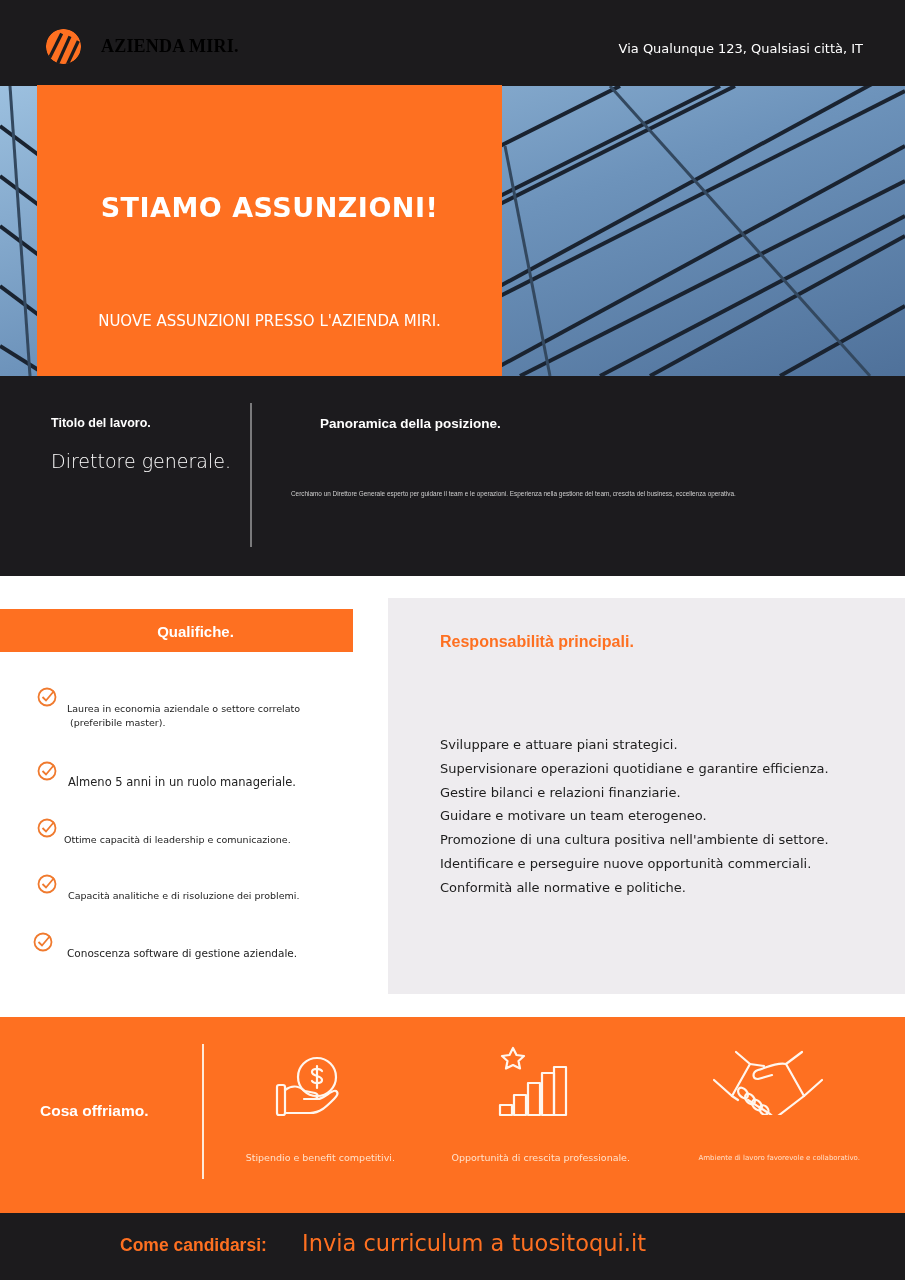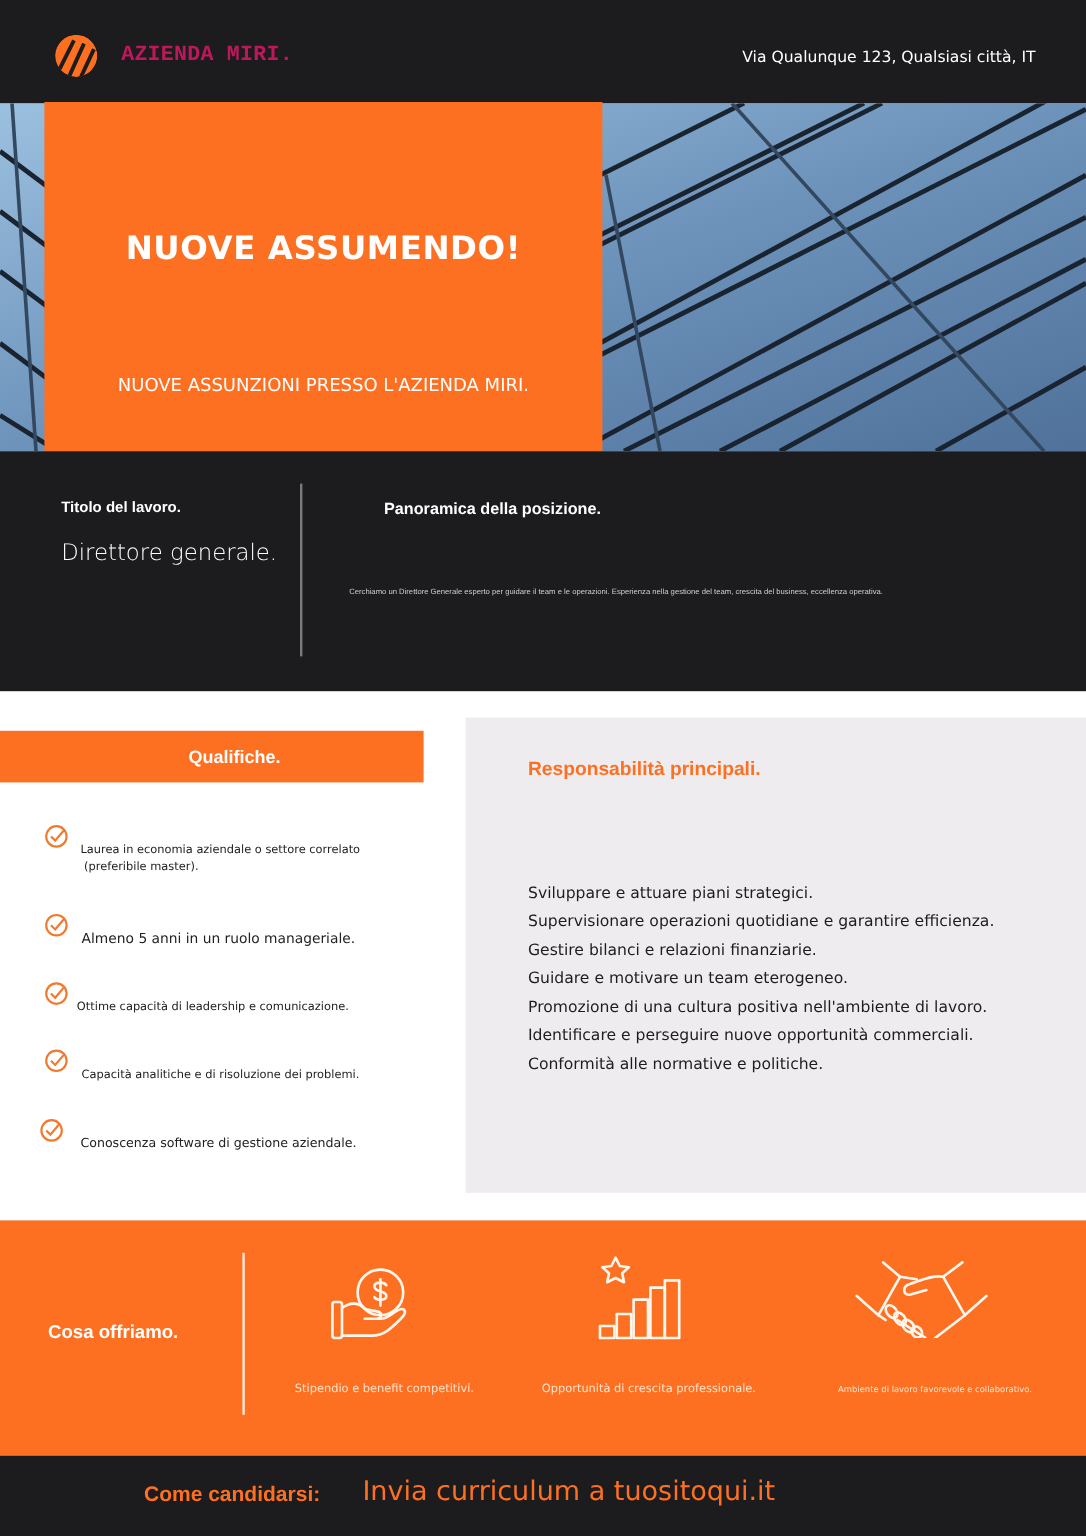--- a/index.html
+++ b/index.html
@@ -4,21 +4,21 @@
 <style>
   * { box-sizing: border-box; margin: 0; padding: 0; }
   html, body { width: 905px; height: 1280px; overflow: hidden; background: #ffffff; }
   body { font-family: "Liberation Sans", "DejaVu Sans", sans-serif; position: relative; }
 
   .abs { position: absolute; }
 
   
   .header { left: 0; top: 0; width: 905px; height: 86px; background: #1c1b1d; }
   .logo { left: 45px; top: 28px; width: 37px; height: 37px; }
-  .brand { left: 101px; top: 36px; color: #be185d; font-weight: bold; font-size: 18px; letter-spacing: 0.2px; font-family: Liberation Mono, monospace; }
+  .brand { left: 101px; top: 36px; color: #000000; font-weight: bold; font-size: 18px; letter-spacing: 0.2px; font-family: Liberation Serif, serif; }
   .address { right: 42px; top: 41px; color: #fff; font-size: 13px; font-family: "DejaVu Sans", sans-serif; }
 
   
   .hero { left: 0; top: 86px; width: 905px; height: 290px; background: #5d82a8; overflow: hidden; }
   .hero svg { position: absolute; left: 0; top: 0; }
   .hero-box { left: 37px; top: 85px; width: 465px; height: 291px; background: #fe7021; }
   .hero-title { left: 37px; top: 192px; width: 465px; text-align: center; color: #fff; font-weight: bold; font-size: 27px; letter-spacing: 0.5px; font-family: "DejaVu Sans", sans-serif; }
   .hero-sub { left: 37px; top: 312px; width: 465px; text-align: center; color: #fff; font-size: 15px; font-family: "DejaVu Sans", sans-serif; }
 
   
@@ -102,21 +102,21 @@
         <path d="M0 260 L40 285"></path>
     </g>
     <g stroke="#33485f" stroke-width="3" fill="none">
       <path d="M505 60 L550 290"></path>
       <path d="M610 0 L870 290"></path>
       <path d="M10 0 L30 290"></path>
     </g>
   </svg>
 </div>
 <div class="abs hero-box"></div>
-<div class="abs hero-title">NUOVE ASSUMENDO!</div>
+<div class="abs hero-title">STIAMO ASSUNZIONI!</div>
 <div class="abs hero-sub">NUOVE ASSUNZIONI PRESSO L'AZIENDA MIRI.</div>
 
 <div class="abs job"></div>
 <div class="abs job-label">Titolo del lavoro.</div>
 <div class="abs job-value">Direttore generale.</div>
 <div class="abs job-divider"></div>
 <div class="abs ov-label">Panoramica della posizione.</div>
 <div class="abs ov-text">Cerchiamo un Direttore Generale esperto per guidare il team e le operazioni. Esperienza nella gestione del team, crescita del business, eccellenza operativa.</div>
 
 <div class="abs qual-head"></div>
@@ -155,21 +155,21 @@
   </svg>
 <div class="abs qual-text qual-small" style="left:67px;top:946px;font-size:10.5px">Conoscenza software di gestione aziendale.</div>
 
 <div class="abs resp-panel"></div>
 <div class="abs resp-title">Responsabilità principali.</div>
 <ul class="abs resp-list">
   <li>Sviluppare e attuare piani strategici.</li>
   <li>Supervisionare operazioni quotidiane e garantire efficienza.</li>
   <li>Gestire bilanci e relazioni finanziarie.</li>
   <li>Guidare e motivare un team eterogeneo.</li>
-  <li>Promozione di una cultura positiva nell'ambiente di lavoro.</li>
+  <li>Promozione di una cultura positiva nell'ambiente di settore.</li>
   <li>Identificare e perseguire nuove opportunità commerciali.</li>
   <li>Conformità alle normative e politiche.</li>
 </ul>
 
 <div class="abs offer"></div>
 <div class="abs offer-title">Cosa offriamo.</div>
 <div class="abs offer-divider"></div>
 
 <svg class="abs offer-icon" style="left:272px;width:70px;height:75px" viewBox="0 0 70 75" fill="none" stroke="#fff6ee" stroke-width="2.2" stroke-linejoin="round" stroke-linecap="round">
   <circle cx="45" cy="32" r="19"></circle>

